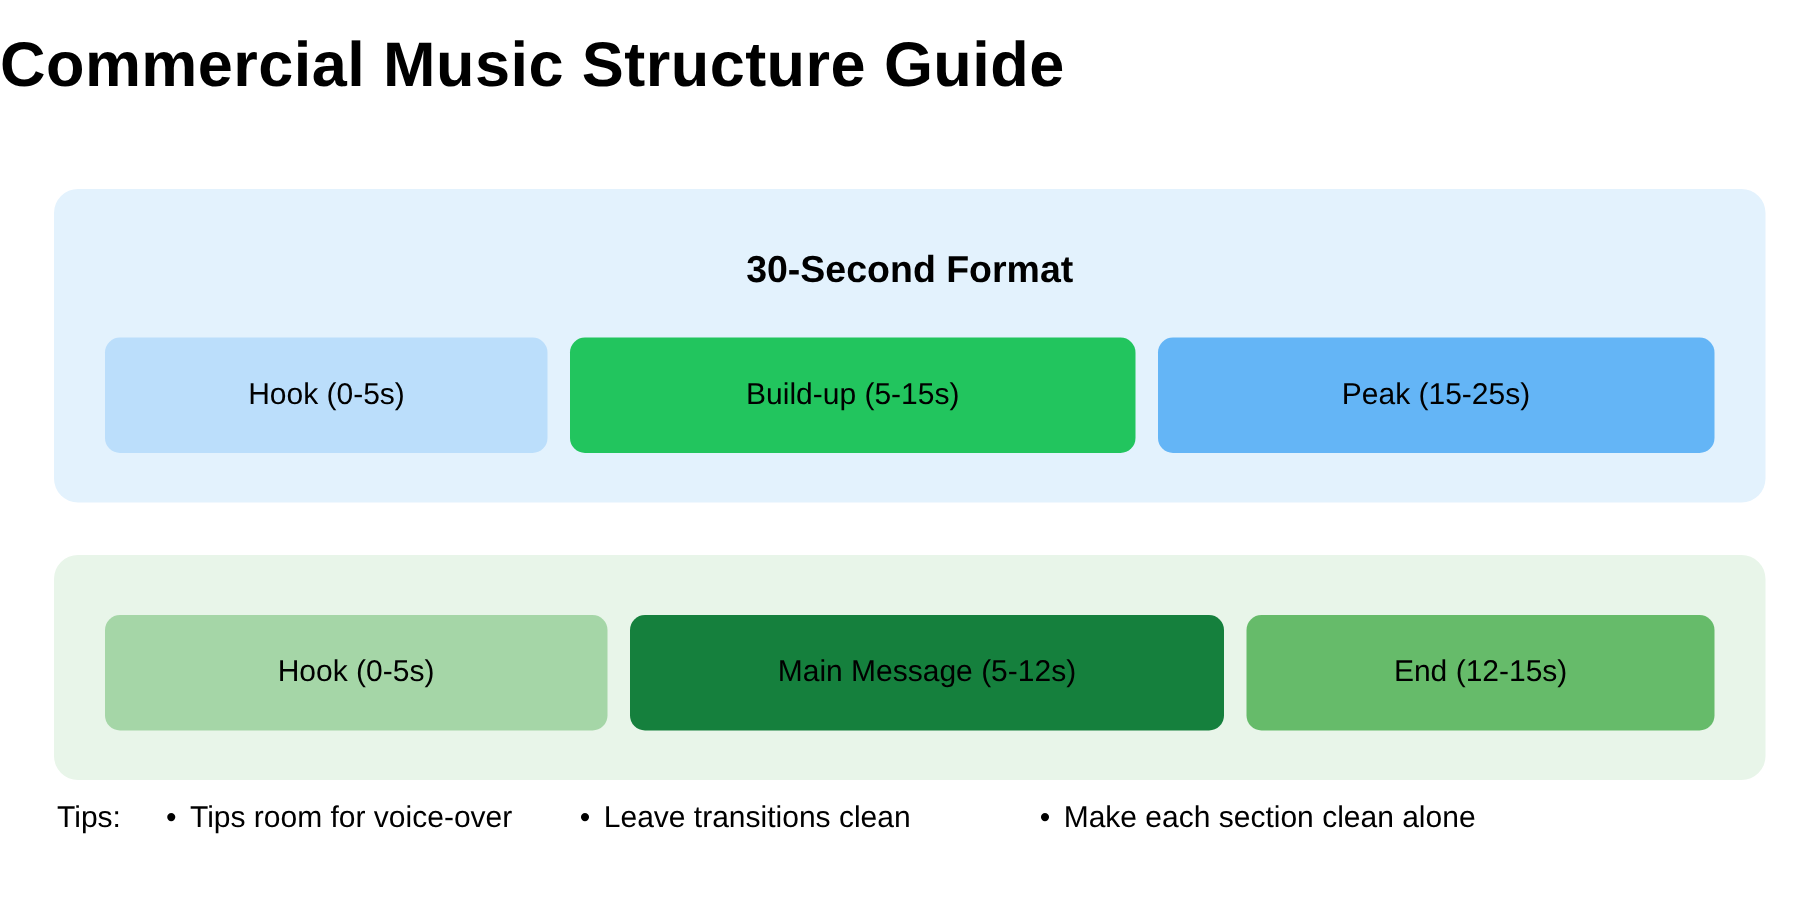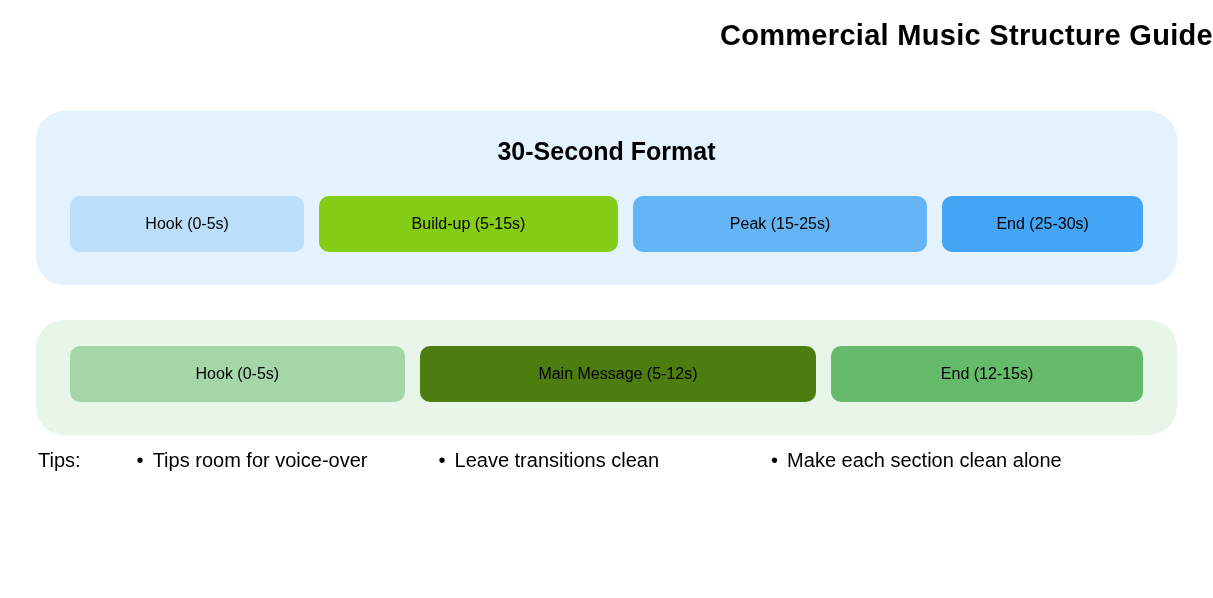--- a/index.html
+++ b/index.html
@@ -5,101 +5,97 @@
   * { margin: 0; padding: 0; box-sizing: border-box; }
   html, body { width: 1213px; height: 598px; }
   body {
     background: #ffffff;
     font-family: "Liberation Sans", sans-serif;
     color: #000000;
     overflow: hidden;
   }
   .title {
     margin-top: 19px;
-    text-align: right;
-    font-size: 29px;
+    text-align: left;
+    font-size: 42px;
     font-weight: bold;
     letter-spacing: 0.3px;
   }
   .panel {
     margin: 0 36px;
-    border-radius: 28px;
-    padding: 26px 34px 33px;
+    border-radius: 16px;
+    padding: 40px 34px 33px;
   }
   .panel-30s { margin-top: 59px; }
   .panel-15s { margin-top: 35px; }
   .panel-heading {
     text-align: center;
     font-size: 25px;
     font-weight: bold;
     line-height: 28px;
     margin-bottom: 31px;
   }
   .blocks {
     display: flex;
     gap: 15px;
   }
   .block {
-    height: 56px;
+    height: 77px;
     border-radius: 10px;
     display: flex;
     align-items: center;
     justify-content: center;
-    font-size: 16px;
+    font-size: 20px;
   }
   
   .f30 .block:nth-child(1) { flex: 237; }
   .f30 .block:nth-child(2) { flex: 302; }
   .f30 .block:nth-child(3) { flex: 298; }
   .f30 .block:nth-child(4) { flex: 203; }
   .f15 .block:nth-child(1) { flex: 336; }
   .f15 .block:nth-child(2) { flex: 398; }
   .f15 .block:nth-child(3) { flex: 313; }
   .tips {
     margin: 14px 0 0 38px;
     font-size: 20px;
     display: flex;
     align-items: center;
     white-space: nowrap;
-    gap: 26px;
   }
   .tip { display: inline-flex; gap: 9px; }
   .tip.t1 { margin-left: 30px; }
   .tip.t2 { margin-left: 45px; }
   .tip.t3 { margin-left: 86px; }
 </style>
 </head>
 <body>
 
 <div class="title">Commercial Music Structure Guide</div>
 
 <section class="panel panel-30s f30" style="background-color: rgb(227, 242, 253);">
   <div class="panel-heading">30-Second Format</div>
   <div class="blocks">
     <div class="block" style="background-color: rgb(187, 222, 251);">
       <span>Hook (0-5s)</span>
     </div>
-    <div class="block" style="background-color: #84cc16;">
+    <div class="block" style="background-color: #22c55e;">
       <span>Build-up (5-15s)</span>
     </div>
     <div class="block" style="background-color: rgb(100, 181, 246);">
       <span>Peak (15-25s)</span>
-    </div>
-    <div class="block" style="background-color: rgb(66, 165, 245);">
-      <span>End (25-30s)</span>
     </div>
   </div>
 </section>
 
 <section class="panel panel-15s f15" style="background-color: rgb(232, 245, 233);">
   <div class="blocks">
     <div class="block" style="background-color: rgb(165, 214, 167);">
       <span>Hook (0-5s)</span>
     </div>
-    <div class="block" style="background-color: #4d7c0f;">
+    <div class="block" style="background-color: #15803d;">
       <span>Main Message (5-12s)</span>
     </div>
     <div class="block" style="background-color: rgb(102, 187, 106);">
       <span>End (12-15s)</span>
     </div>
   </div>
 </section>
 
 <div class="tips">
   <span>Tips:</span>

